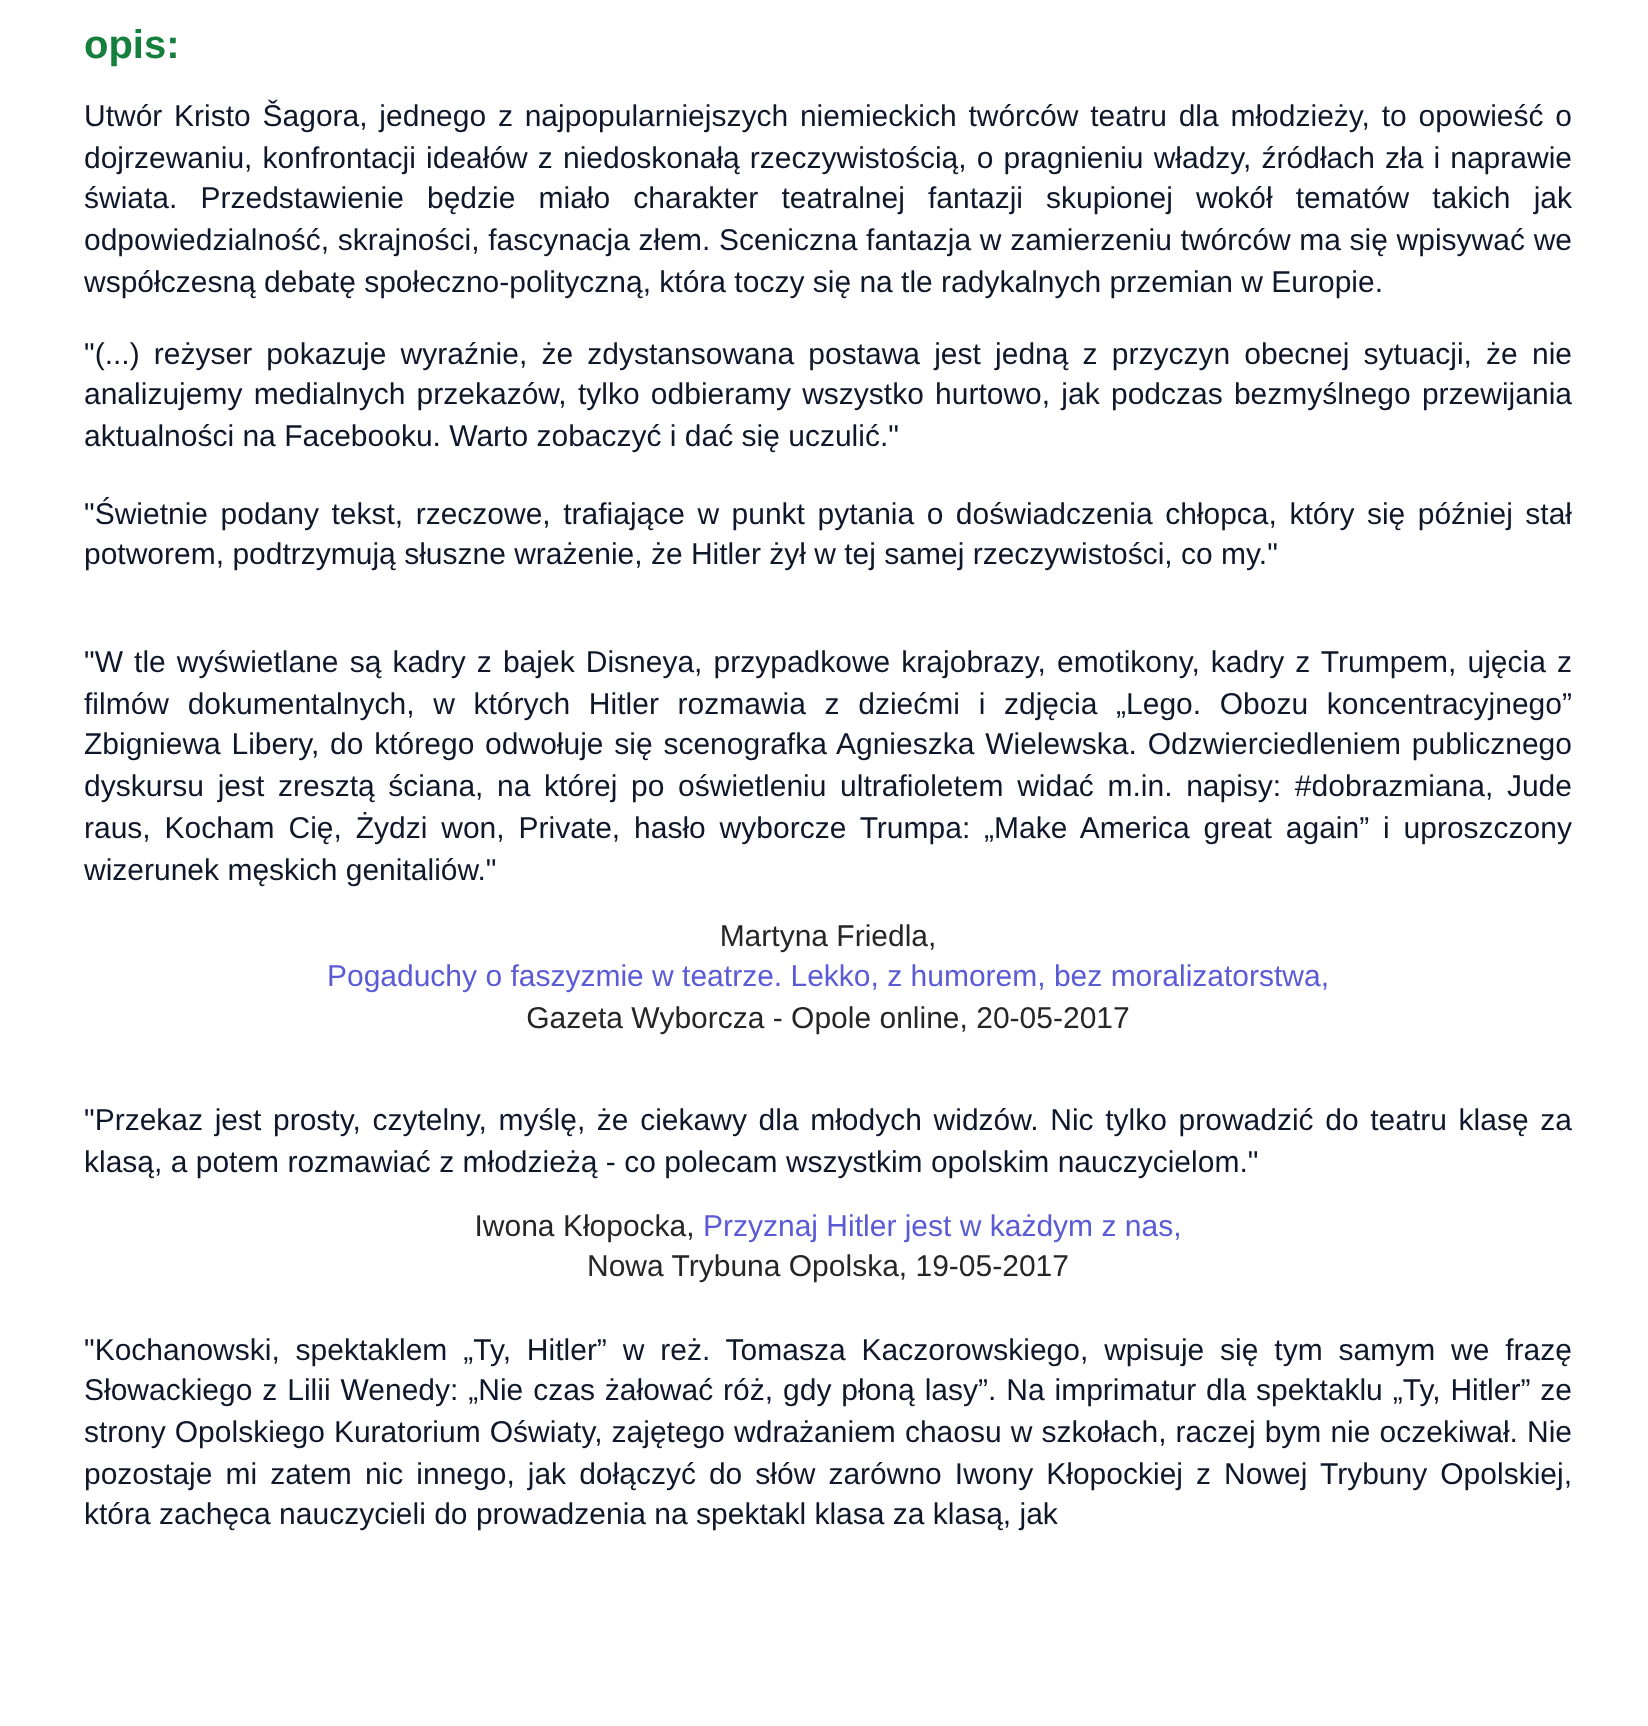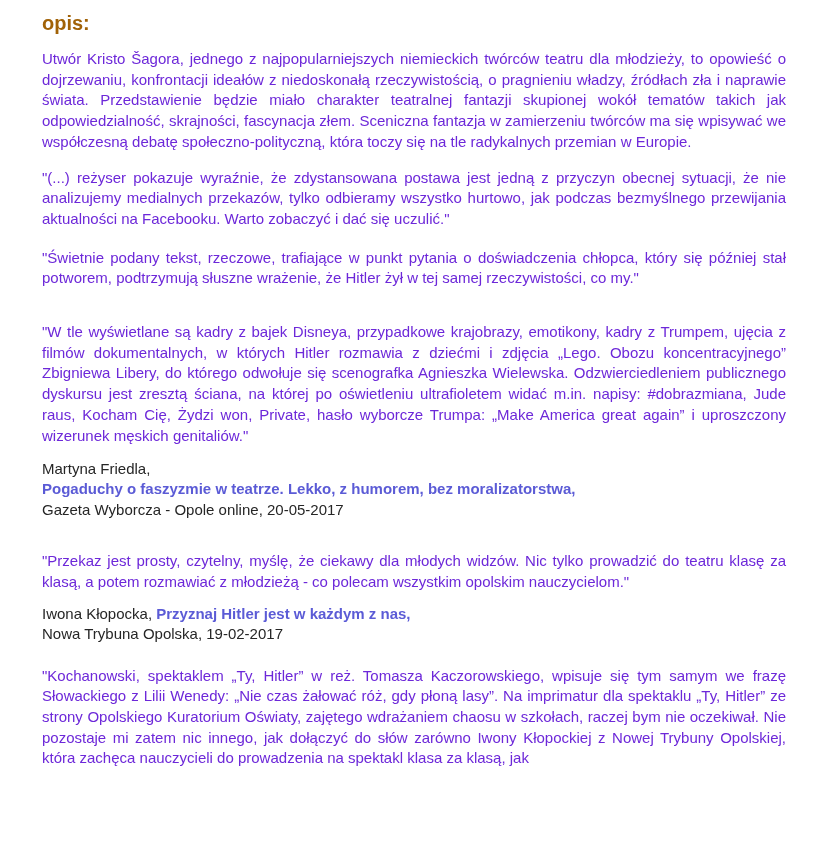--- a/index.html
+++ b/index.html
@@ -14,53 +14,52 @@
     box-sizing: border-box;
     width: 824px;
     height: 863px;
     padding: 0 38px 0 42px;
     overflow: hidden;
   }
   .section-heading {
     font-size: 20px;
     line-height: 24px;
     font-weight: bold;
-    color: #a16207;
+    color: #15803d;
     margin: 0;
     text-align: left;
   }
   #opis-heading { margin-top: 11px; }
   #reviews-heading { margin-top: 49px; }
   .body-text {
     font-size: 15px;
     line-height: 20.7px;
-    color: #6d28d9;
+    color: #0f172a;
     text-align: justify;
     margin: 0;
   }
   #description-paragraph { margin-top: 14px; }
   #quote-1 { margin-top: 15px; }
   #quote-2 { margin-top: 18px; }
   #quote-3 { margin-top: 33px; }
   #quote-4 { margin-top: 31px; }
   #quote-5 { margin-top: 21px; }
   .attribution {
     font-size: 15px;
     line-height: 20.2px;
     color: #262626;
-    text-align: left;
+    text-align: center;
     margin: 0;
   }
   #attribution-1 { margin-top: 13px; }
   #attribution-2 { margin-top: 12px; }
   .review-link {
     color: #5b5bd6;
     text-decoration: none;
     cursor: pointer;
-    font-weight: bold;
   }
 </style>
 </head>
 <body>
 
 <div class="page">
 
   <h2 class="section-heading" id="opis-heading">opis:</h2>
 
   <p class="body-text" id="description-paragraph">Utwór Kristo Šagora, jednego z najpopularniejszych niemieckich twórców teatru dla młodzieży, to opowieść o dojrzewaniu, konfrontacji ideałów z niedoskonałą rzeczywistością, o pragnieniu władzy, źródłach zła i naprawie świata. Przedstawienie będzie miało charakter teatralnej fantazji skupionej wokół tematów takich jak odpowiedzialność, skrajności, fascynacja złem. Sceniczna fantazja w zamierzeniu twórców ma się wpisywać we współczesną debatę społeczno-polityczną, która toczy się na tle radykalnych przemian w Europie.</p>
@@ -77,18 +76,18 @@
     <div>
       <a class="review-link">Pogaduchy o faszyzmie w teatrze. Lekko, z humorem, bez moralizatorstwa,</a>
     </div>
     <div>Gazeta Wyborcza - Opole online, 20-05-2017</div>
   </div>
 
   <p class="body-text" id="quote-4">"Przekaz jest prosty, czytelny, myślę, że ciekawy dla młodych widzów. Nic tylko prowadzić do teatru klasę za klasą, a potem rozmawiać z młodzieżą - co polecam wszystkim opolskim nauczycielom."</p>
 
   <div class="attribution" id="attribution-2">
     <div><span>Iwona Kłopocka, </span><a class="review-link">Przyznaj Hitler jest w każdym z nas,</a></div>
-    <div>Nowa Trybuna Opolska, 19-02-2017</div>
+    <div>Nowa Trybuna Opolska, 19-05-2017</div>
   </div>
 
   <p class="body-text" id="quote-5">"Kochanowski, spektaklem „Ty, Hitler” w reż. Tomasza Kaczorowskiego, wpisuje się tym samym we frazę Słowackiego z Lilii Wenedy: „Nie czas żałować róż, gdy płoną lasy”. Na imprimatur dla spektaklu „Ty, Hitler” ze strony Opolskiego Kuratorium Oświaty, zajętego wdrażaniem chaosu w szkołach, raczej bym nie oczekiwał. Nie pozostaje mi zatem nic innego, jak dołączyć do słów zarówno Iwony Kłopockiej z Nowej Trybuny Opolskiej, która zachęca nauczycieli do prowadzenia na spektakl klasa za klasą, jak</p>
 
 </div>
 
 </body></html>

